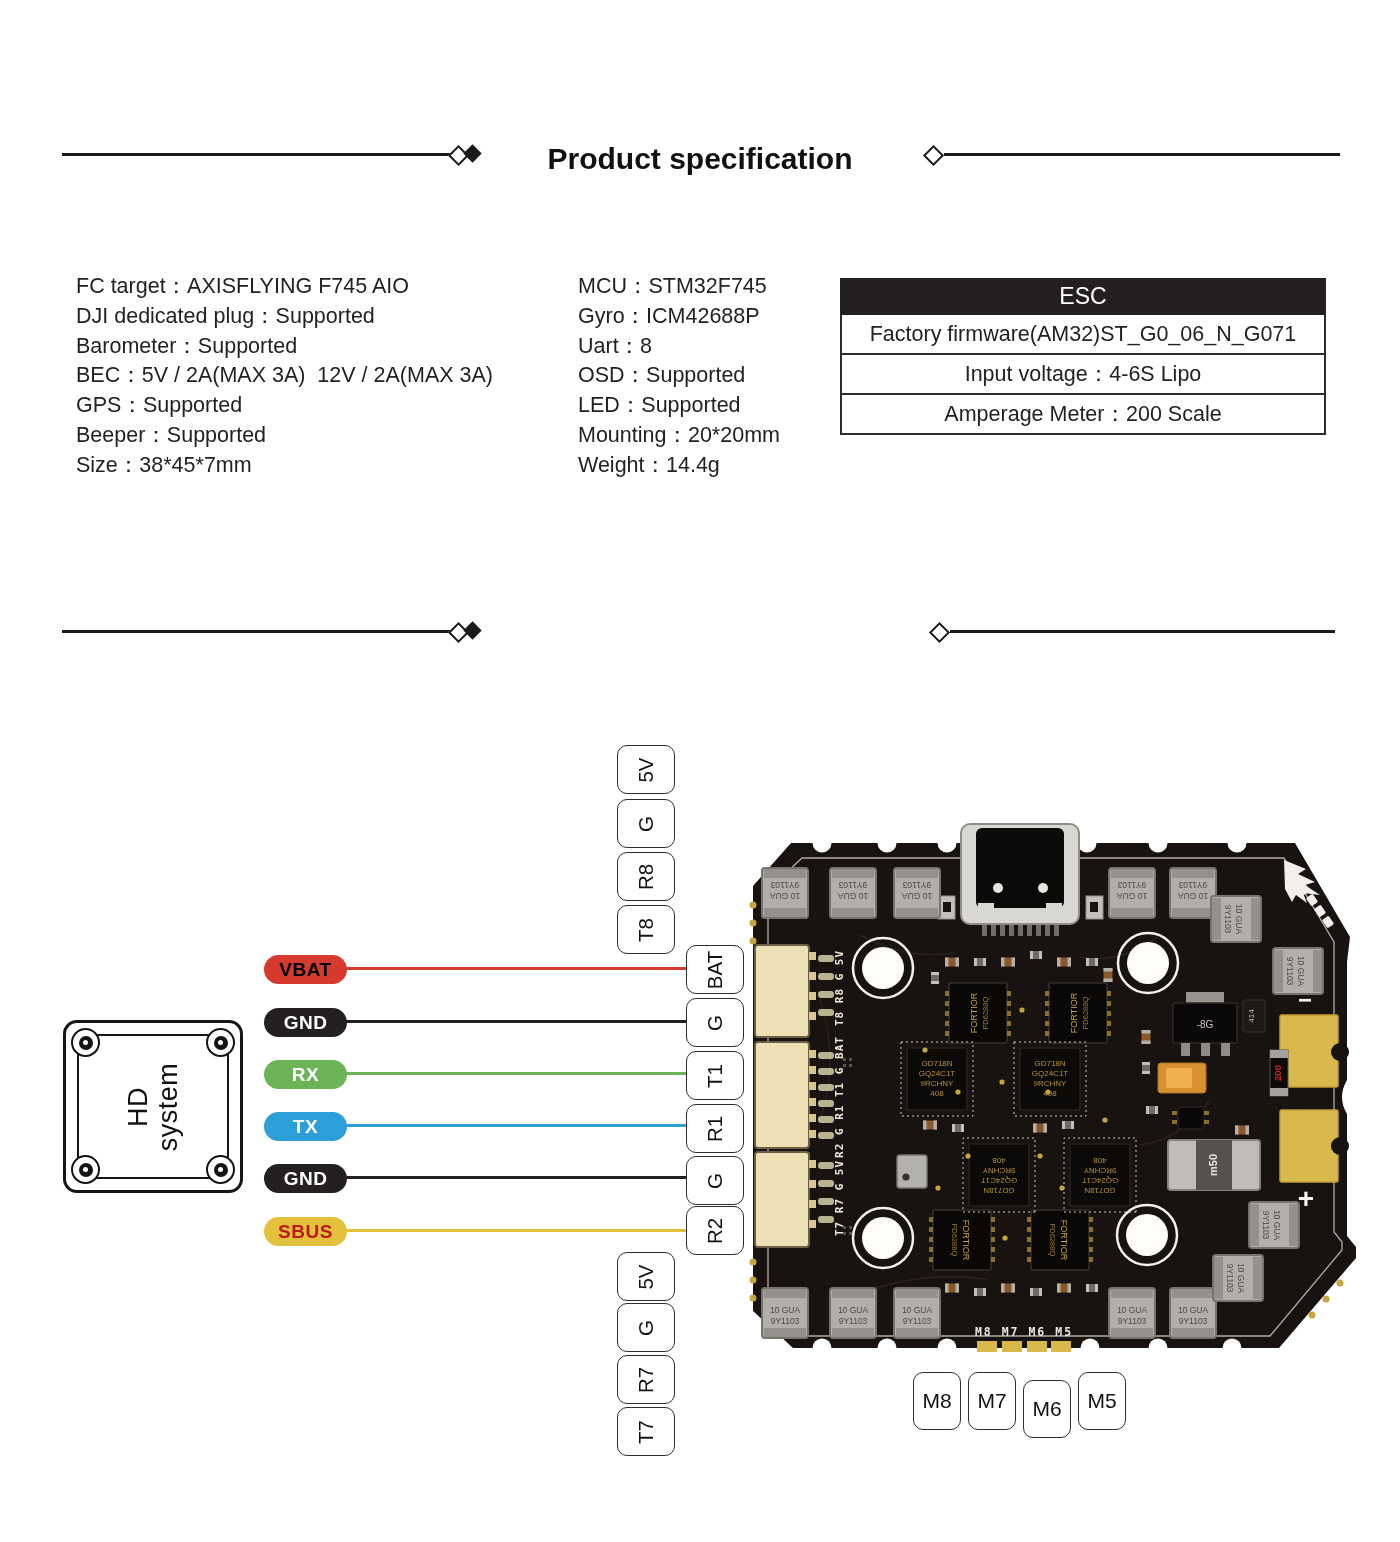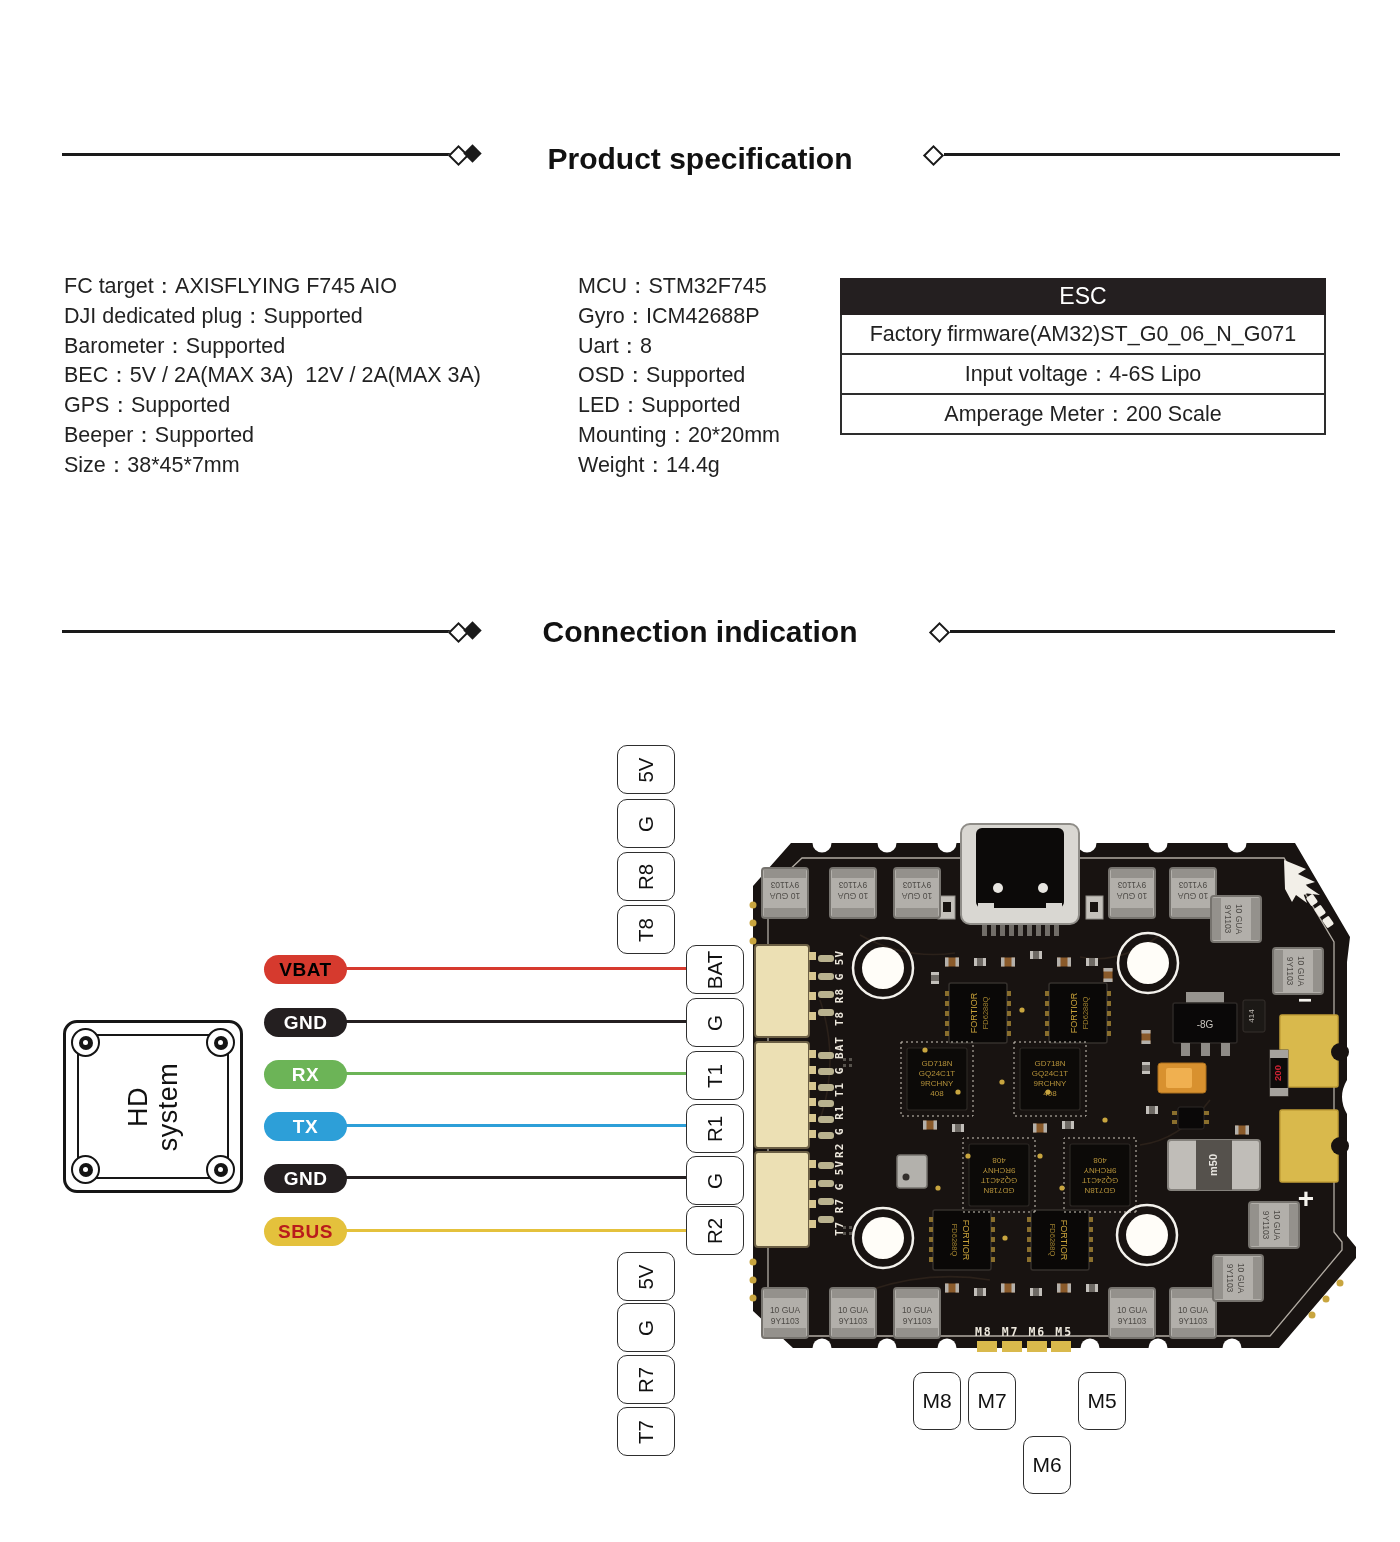--- a/index.html
+++ b/index.html
@@ -42,34 +42,33 @@
 
 <div id="page">
 
   <div class="rule" style="left:62px;top:153px;width:390px;"></div>
   <div class="diamond" style="left:451px;top:148px;"></div>
   <div class="diamond filled" style="left:466px;top:147px;"></div>
   <div class="sec-title" style="top:142px;">Product specification</div>
   <div class="diamond" style="left:926px;top:148px;"></div>
   <div class="rule" style="left:944px;top:153px;width:396px;"></div>
 
-  <div class="spec-col" style="left:64px;top:272px;"><div>FC target：AXISFLYING F745 AIO</div><div>DJI dedicated plug：Supported</div><div>Barometer：Supported</div><div>BEC：5V / 2A(MAX 3A)  12V / 2A(MAX 3A)</div><div>GPS：Supported</div><div>Beeper：Supported</div><div>Size：38*45*7mm</div></div>
+  <div class="spec-col" style="left:76px;top:272px;"><div>FC target：AXISFLYING F745 AIO</div><div>DJI dedicated plug：Supported</div><div>Barometer：Supported</div><div>BEC：5V / 2A(MAX 3A)  12V / 2A(MAX 3A)</div><div>GPS：Supported</div><div>Beeper：Supported</div><div>Size：38*45*7mm</div></div>
   <div class="spec-col" style="left:578px;top:272px;"><div>MCU：STM32F745</div><div>Gyro：ICM42688P</div><div>Uart：8</div><div>OSD：Supported</div><div>LED：Supported</div><div>Mounting：20*20mm</div><div>Weight：14.4g</div></div>
 
   <div class="esc">
     <div class="esc-header">ESC</div>
     <div class="esc-row">Factory firmware(AM32)ST_G0_06_N_G071</div>
     <div class="esc-row">Input voltage：4-6S Lipo</div>
     <div class="esc-row">Amperage Meter：200 Scale</div>
   </div>
 
   <div class="rule" style="left:62px;top:630px;width:390px;"></div>
   <div class="diamond" style="left:451px;top:625px;"></div>
   <div class="diamond filled" style="left:466px;top:624px;"></div>
-  <div class="sec-title" style="top:615px;">Connection indication</div>
   <div class="diamond" style="left:932px;top:625px;"></div>
   <div class="rule" style="left:950px;top:630px;width:385px;"></div>
 
   <div class="wire" style="top: 967px; background: rgb(214, 58, 46);"></div>
   <div class="wire" style="top: 1020px; background: rgb(36, 31, 32);"></div>
   <div class="wire" style="top: 1072px; background: rgb(108, 180, 87);"></div>
   <div class="wire" style="top: 1124px; background: rgb(45, 159, 216);"></div>
   <div class="wire" style="top: 1176px; background: rgb(36, 31, 32);"></div>
   <div class="wire" style="top: 1229px; background: rgb(228, 193, 60);"></div>
 
@@ -139,21 +138,21 @@
     </div>
   <div class="vbox" style="left:617px;top:1355px;">
       <span>R7</span>
     </div>
   <div class="vbox" style="left:617px;top:1407px;">
       <span>T7</span>
     </div>
 
   <div class="mbox" style="left:913px;top:1372px;">M8</div>
   <div class="mbox" style="left:968px;top:1372px;">M7</div>
-  <div class="mbox" style="left:1023px;top:1436px;">M6</div>
+  <div class="mbox" style="left:1023px;top:1380px;">M6</div>
   <div class="mbox" style="left:1078px;top:1372px;">M5</div>
 
   <svg class="abs" style="left:740px;top:812px;" width="640" height="545" viewBox="740 812 640 545">
     <defs>
       <g id="cap">
         <rect x="-23" y="-25" width="46" height="50" rx="3" fill="#b2afaa" stroke="#76736e" stroke-width="2"></rect>
         <rect x="-21" y="-24" width="42" height="9" fill="#94918c"></rect>
         <rect x="-21" y="15" width="42" height="9" fill="#94918c"></rect>
         <text y="0" text-anchor="middle" font-size="8.5" fill="#4e4b47">10 GUA</text>
         <text y="11" text-anchor="middle" font-size="8.5" fill="#4e4b47">9Y1103</text>

